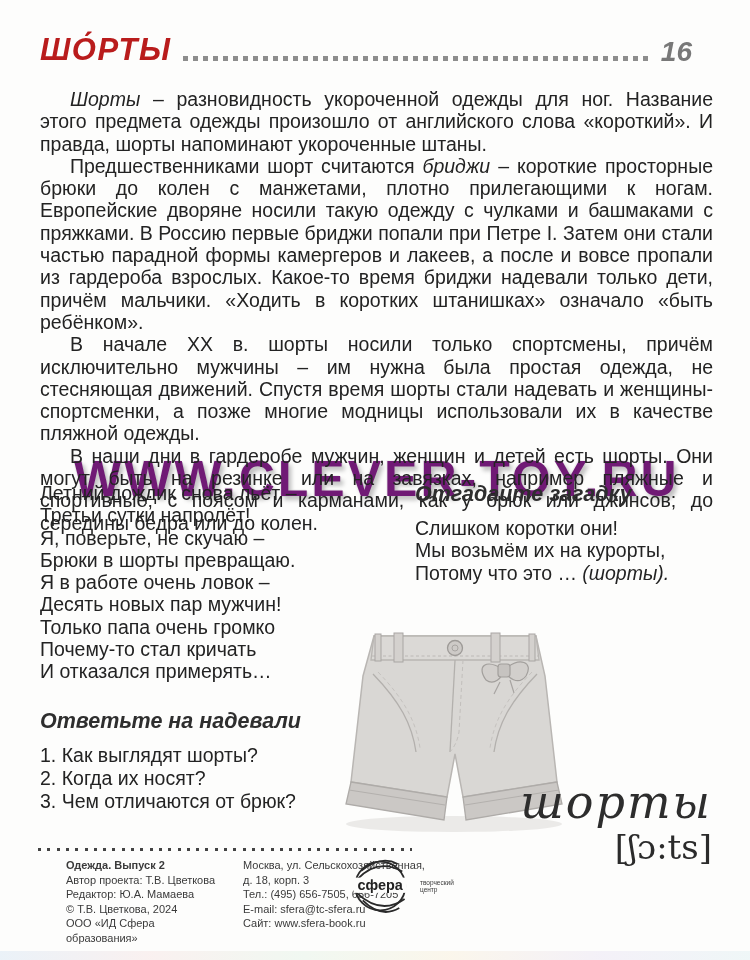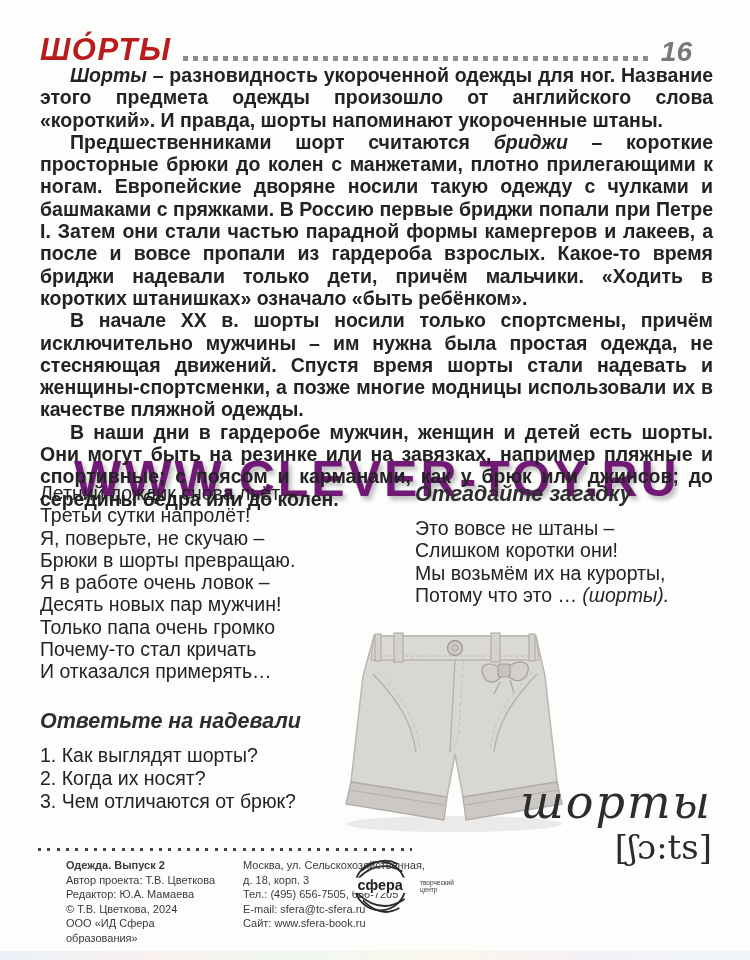--- a/index.html
+++ b/index.html
@@ -34,24 +34,23 @@
   
   .watermark {
     position: absolute; left: 74px; top: 450px; width: 660px;
     font-size: 50px; font-weight: bold; letter-spacing: 3px;
     color: #701a75; z-index: 1; white-space: nowrap;
     text-shadow: 3px 4px 4px #bfbfbf, 1px 1px 0 #e3e3e3, -1px -1px 0 #efefef;
   }
 
   
   .article {
-    position: absolute; left: 40px; top: 64px; width: 673px;
+    position: absolute; left: 40px; top: 88px; width: 673px;
     font-size: 19.5px; line-height: 22.3px; text-align: justify;
     z-index: 2;
-    font-weight: bold;
   }
   .article p { margin: 0; text-indent: 30px; }
   .it { font-style: italic; }
 
   
   .columns {
     position: absolute; left: 40px; top: 482px; width: 673px;
     display: flex; z-index: 2;
   }
   .col-left  { width: 375px; }
@@ -147,21 +146,20 @@
       <div class="verse-line">И отказался примерять…</div>
 
       <div class="section-heading questions-heading">Ответьте на надевали</div>
       <div class="question-line">1. Как выглядят шорты?</div>
       <div class="question-line">2. Когда их носят?</div>
       <div class="question-line">3. Чем отличаются от брюк?</div>
     </div>
 
     <div class="col-right">
       <div class="section-heading">Отгадайте загадку</div>
-      <div class="verse-line">Это вовсе не штаны –</div>
       <div class="verse-line">Слишком коротки они!</div>
       <div class="verse-line">Мы возьмём их на курорты,</div>
       <div class="verse-line"><span>Потому что это … </span><span class="it">(шорты).</span></div>
     </div>
   </div>
 
   <div class="shorts-figure">
     <svg width="252" height="228" viewBox="0 0 252 228" xmlns="http://www.w3.org/2000/svg">
 
       <ellipse cx="126" cy="210" rx="108" ry="8" fill="#ebeae8"></ellipse>

